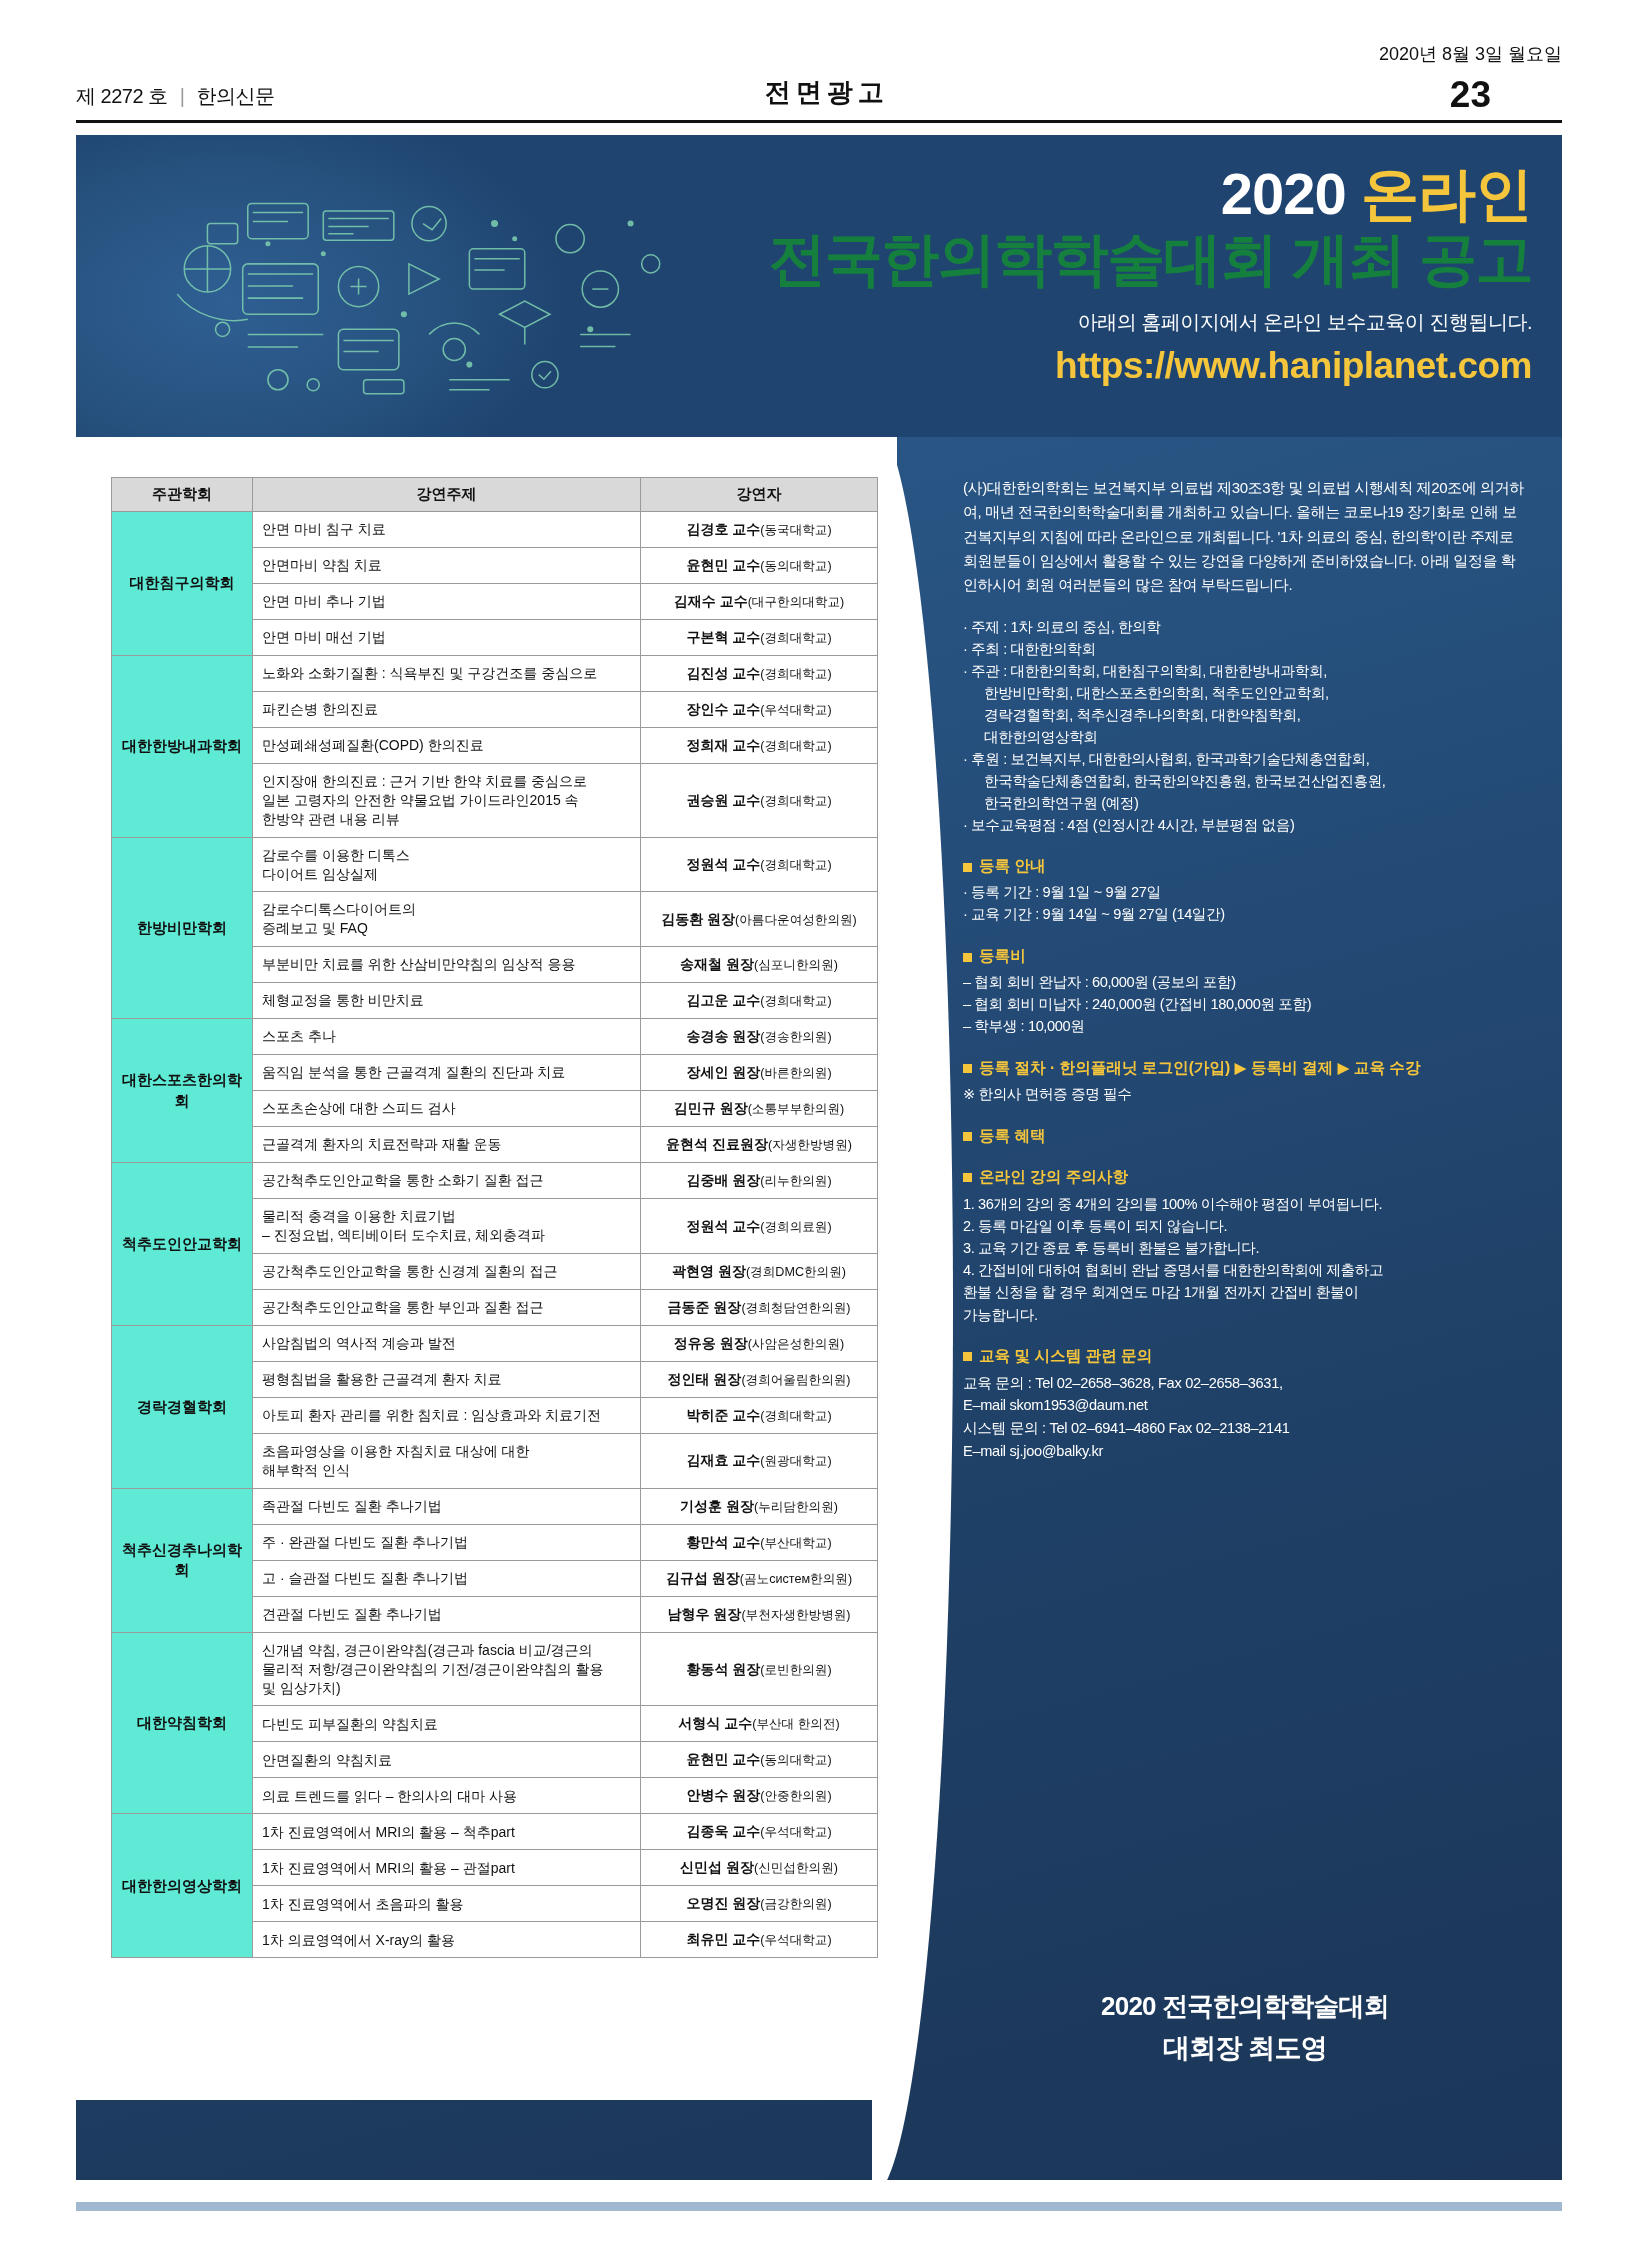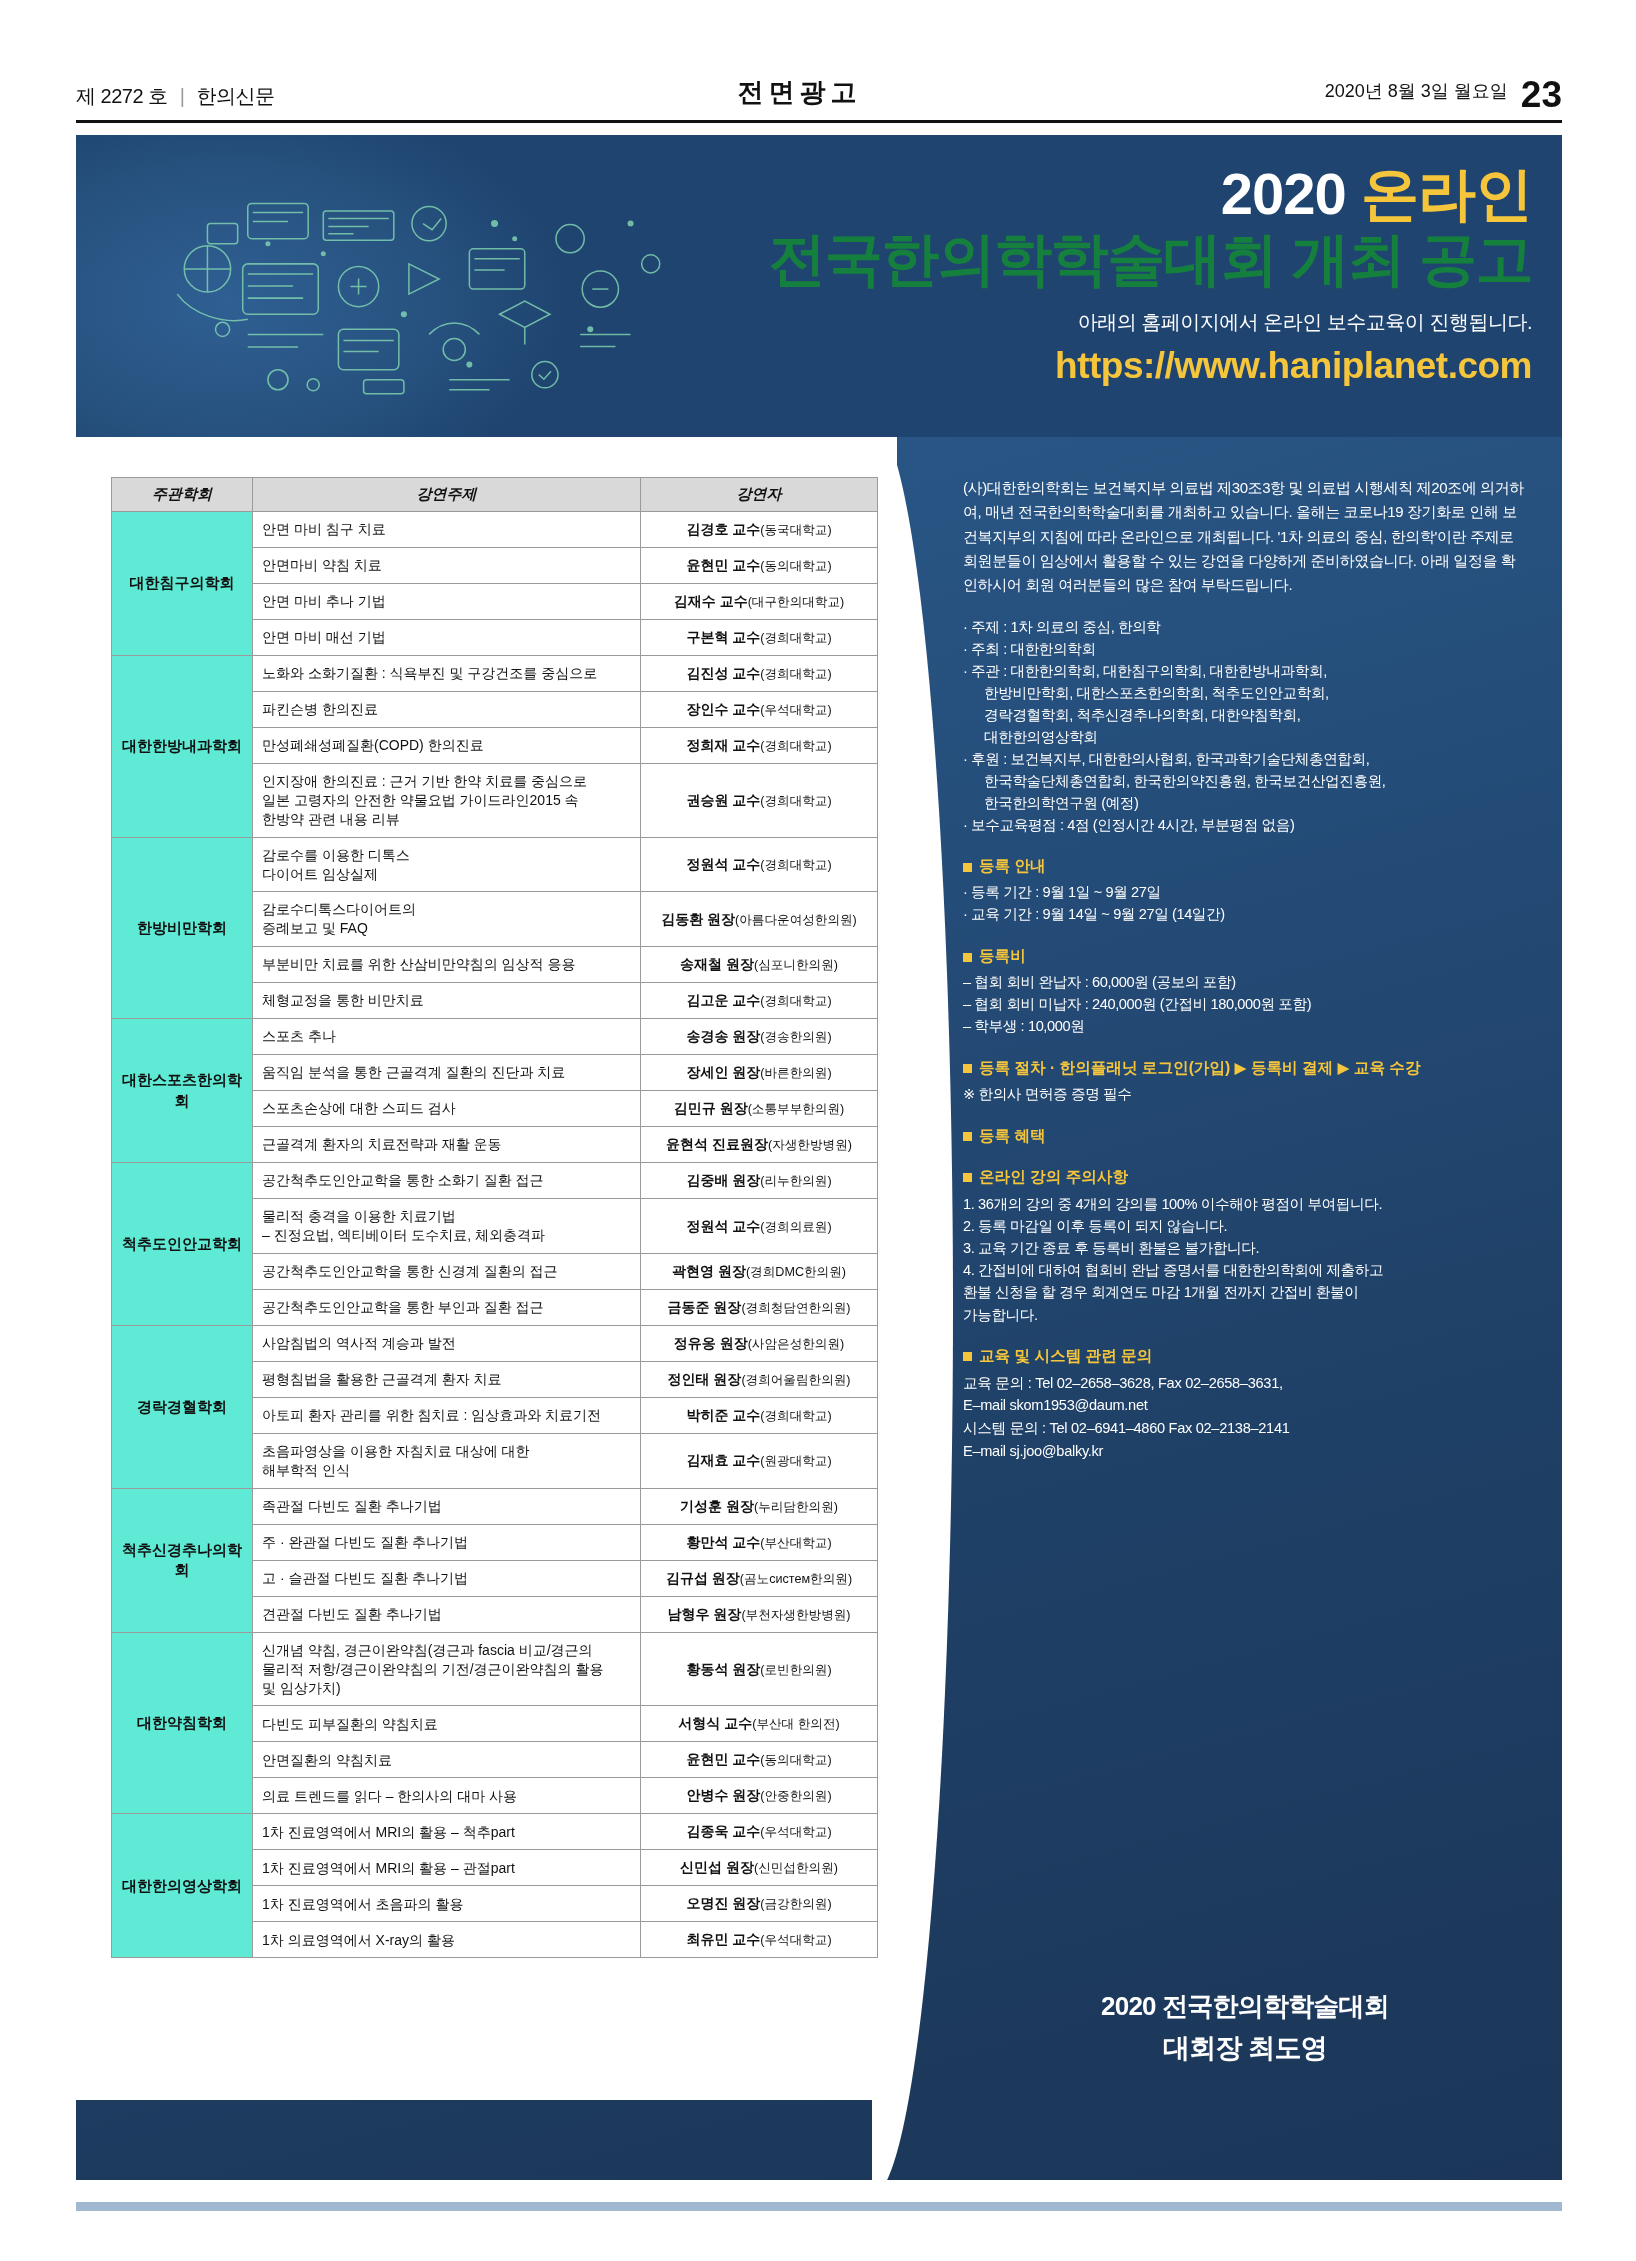--- a/index.html
+++ b/index.html
@@ -14,21 +14,21 @@
   }
 
   
   .page-header {
     position:absolute; left:76px; top:65px; width:1486px; height:45px;
     display:flex; align-items:flex-end; justify-content:space-between;
   }
   .hdr-left { font-size:20px; letter-spacing:-0.5px; color:#111; white-space:nowrap; }
   .hdr-left .sep { color:#999; margin:0 7px; }
   .hdr-center { font-size:26px; font-weight:bold; letter-spacing:5px; color:#111; }
-  .hdr-right { display:flex; align-items:flex-start; gap:13px; }
+  .hdr-right { display:flex; align-items:center; gap:13px;flex-direction:column; }
   .hdr-date { font-size:18px; color:#111; }
   .hdr-pageno { font-size:37px; font-weight:bold; line-height:0.85; color:#111; }
   .hdr-rule {
     position:absolute; left:76px; top:120px; width:1486px; height:2.5px; background:#111;
   }
 
   
   .poster {
     position:absolute; left:76px; top:135px; width:1486px; height:2046px;
     background:#ffffff;
@@ -73,21 +73,21 @@
     position:absolute; left:35px; top:342px; width:766px;
     border-collapse:collapse;
     background:#ffffff;
     table-layout:fixed;
   }
   table.sched col.c1 { width:141px; }
   table.sched col.c2 { width:388px; }
   table.sched col.c3 { width:237px; }
   table.sched th {
     background:#d9d9d9; border:0.5px solid #9a9a9a;
-    font-size:15px; font-weight:bold; padding:7px 19px; text-align:center; color:#111;font-style:italic;
+    font-size:15px; font-weight:bold; padding:7px 19px; text-align:center; color:#111;
   }
   table.sched td {
     border:0.5px solid #9a9a9a; font-size:14px; padding:8px 9px; color:#111; line-height:1.35;
     vertical-align:middle;
   }
   table.sched td.org { text-align:center; font-weight:bold; font-size:15px; background:#5eead4; }
   table.sched td.spk { text-align:center; font-weight:bold; font-size:14px; }
   table.sched td.spk .aff { font-weight:normal; font-size:12.6px; }
 
   

